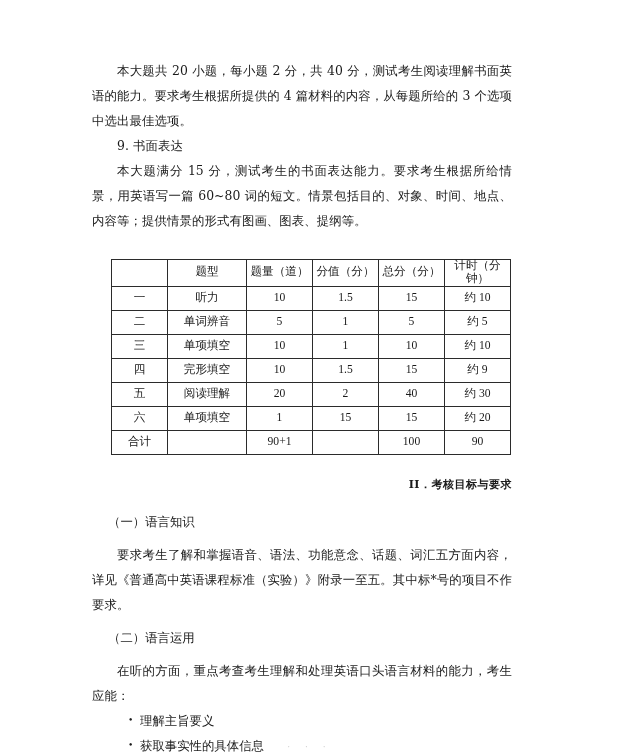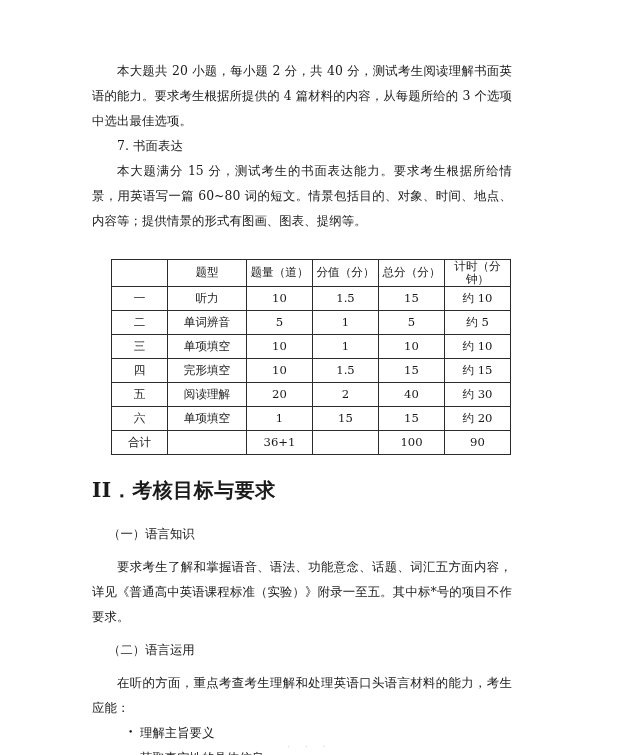--- a/index.html
+++ b/index.html
@@ -48,20 +48,21 @@
 
   
   .table-wrap {
     margin-top: 6px;
     margin-left: 19px;
   }
   table.exam {
     border-collapse: collapse;
     width: 399px;
     table-layout: fixed;
+    font-family: Liberation Serif, serif;
   }
   table.exam td, table.exam th {
     border: 1px solid #2b2b2b;
     height: 23px;
     text-align: center;
     vertical-align: middle;
     font-size: 11.6px;
     font-weight: normal;
     padding: 0;
     line-height: 1.1;
@@ -71,22 +72,22 @@
   }
   col.c0 { width: 56px; }
   col.c1 { width: 79px; }
   col.c2 { width: 66px; }
   col.c3 { width: 66px; }
   col.c4 { width: 66px; }
   col.c5 { width: 66px; }
 
   
   .section-heading {
-    text-align: left;
-    font-size: 20px;
+    text-align: right;
+    font-size: 11px;
     font-weight: bold;
     letter-spacing: 0.5px;
     margin: 0;
     padding-top: 2px;
   }
 
   
   .sub-heading {
     font-size: 12.4px;
     line-height: 25px;
@@ -128,21 +129,21 @@
   }
 </style>
 </head>
 <body>
 
 <div class="page">
   <div class="content">
 
     <p class="para indent">本大题共 20 小题，每小题 2 分，共 40 分，测试考生阅读理解书面英语的能力。要求考生根据所提供的 4 篇材料的内容，从每题所给的 3 个选项中选出最佳选项。</p>
 
-    <p class="para indent">7. 书面表达</p>
+    <p class="para indent">9. 书面表达</p>
 
     <p class="para indent">本大题满分 15 分，测试考生的书面表达能力。要求考生根据所给情景，用英语写一篇 60~80 词的短文。情景包括目的、对象、时间、地点、内容等；提供情景的形式有图画、图表、提纲等。</p>
 
     <div class="spacer-md"></div>
 
 
     <div class="table-wrap">
       <table class="exam">
         <colgroup>
           <col class="c0">
@@ -186,42 +187,42 @@
             <td>1</td>
             <td>10</td>
             <td>约 10</td>
           </tr>
           <tr>
             <td>四</td>
             <td>完形填空</td>
             <td>10</td>
             <td>1.5</td>
             <td>15</td>
-            <td>约 15</td>
+            <td>约 9</td>
           </tr>
           <tr>
             <td>五</td>
             <td>阅读理解</td>
             <td>20</td>
             <td>2</td>
             <td>40</td>
             <td>约 30</td>
           </tr>
           <tr>
             <td>六</td>
             <td>单项填空</td>
             <td>1</td>
             <td>15</td>
             <td>15</td>
             <td>约 20</td>
           </tr>
           <tr>
             <td>合计</td>
             <td></td>
-            <td>36+1</td>
+            <td>90+1</td>
             <td></td>
             <td>100</td>
             <td>90</td>
           </tr>
         </tbody>
       </table>
     </div>
 
     <div class="spacer-md"></div>
 

